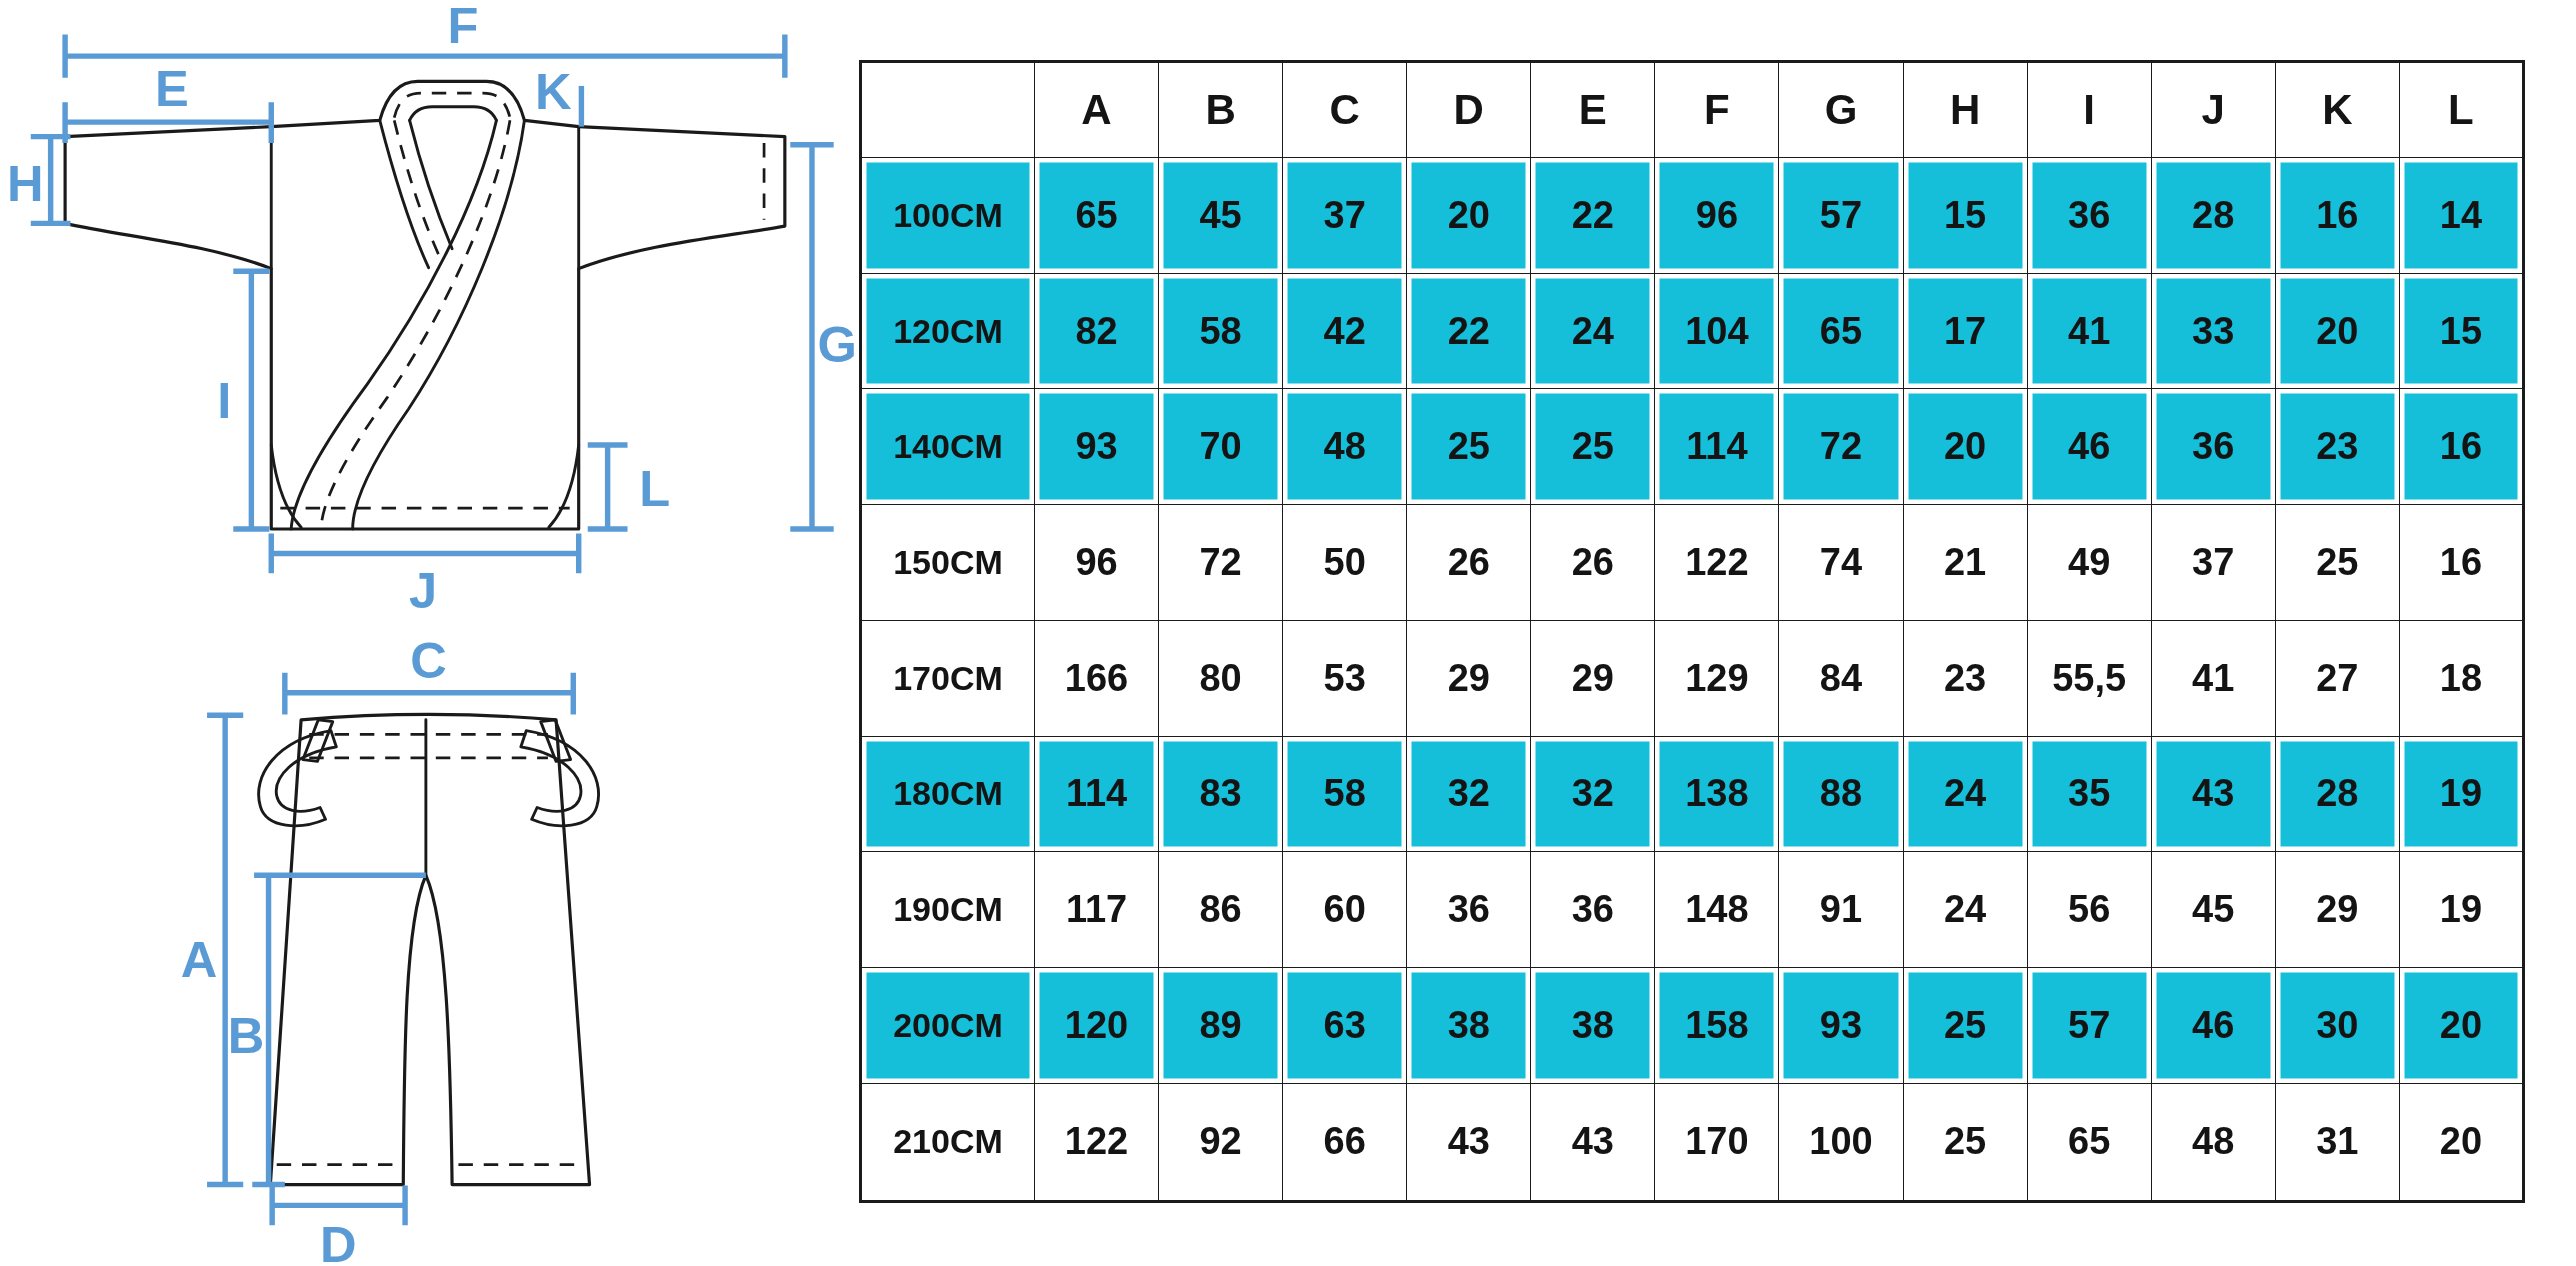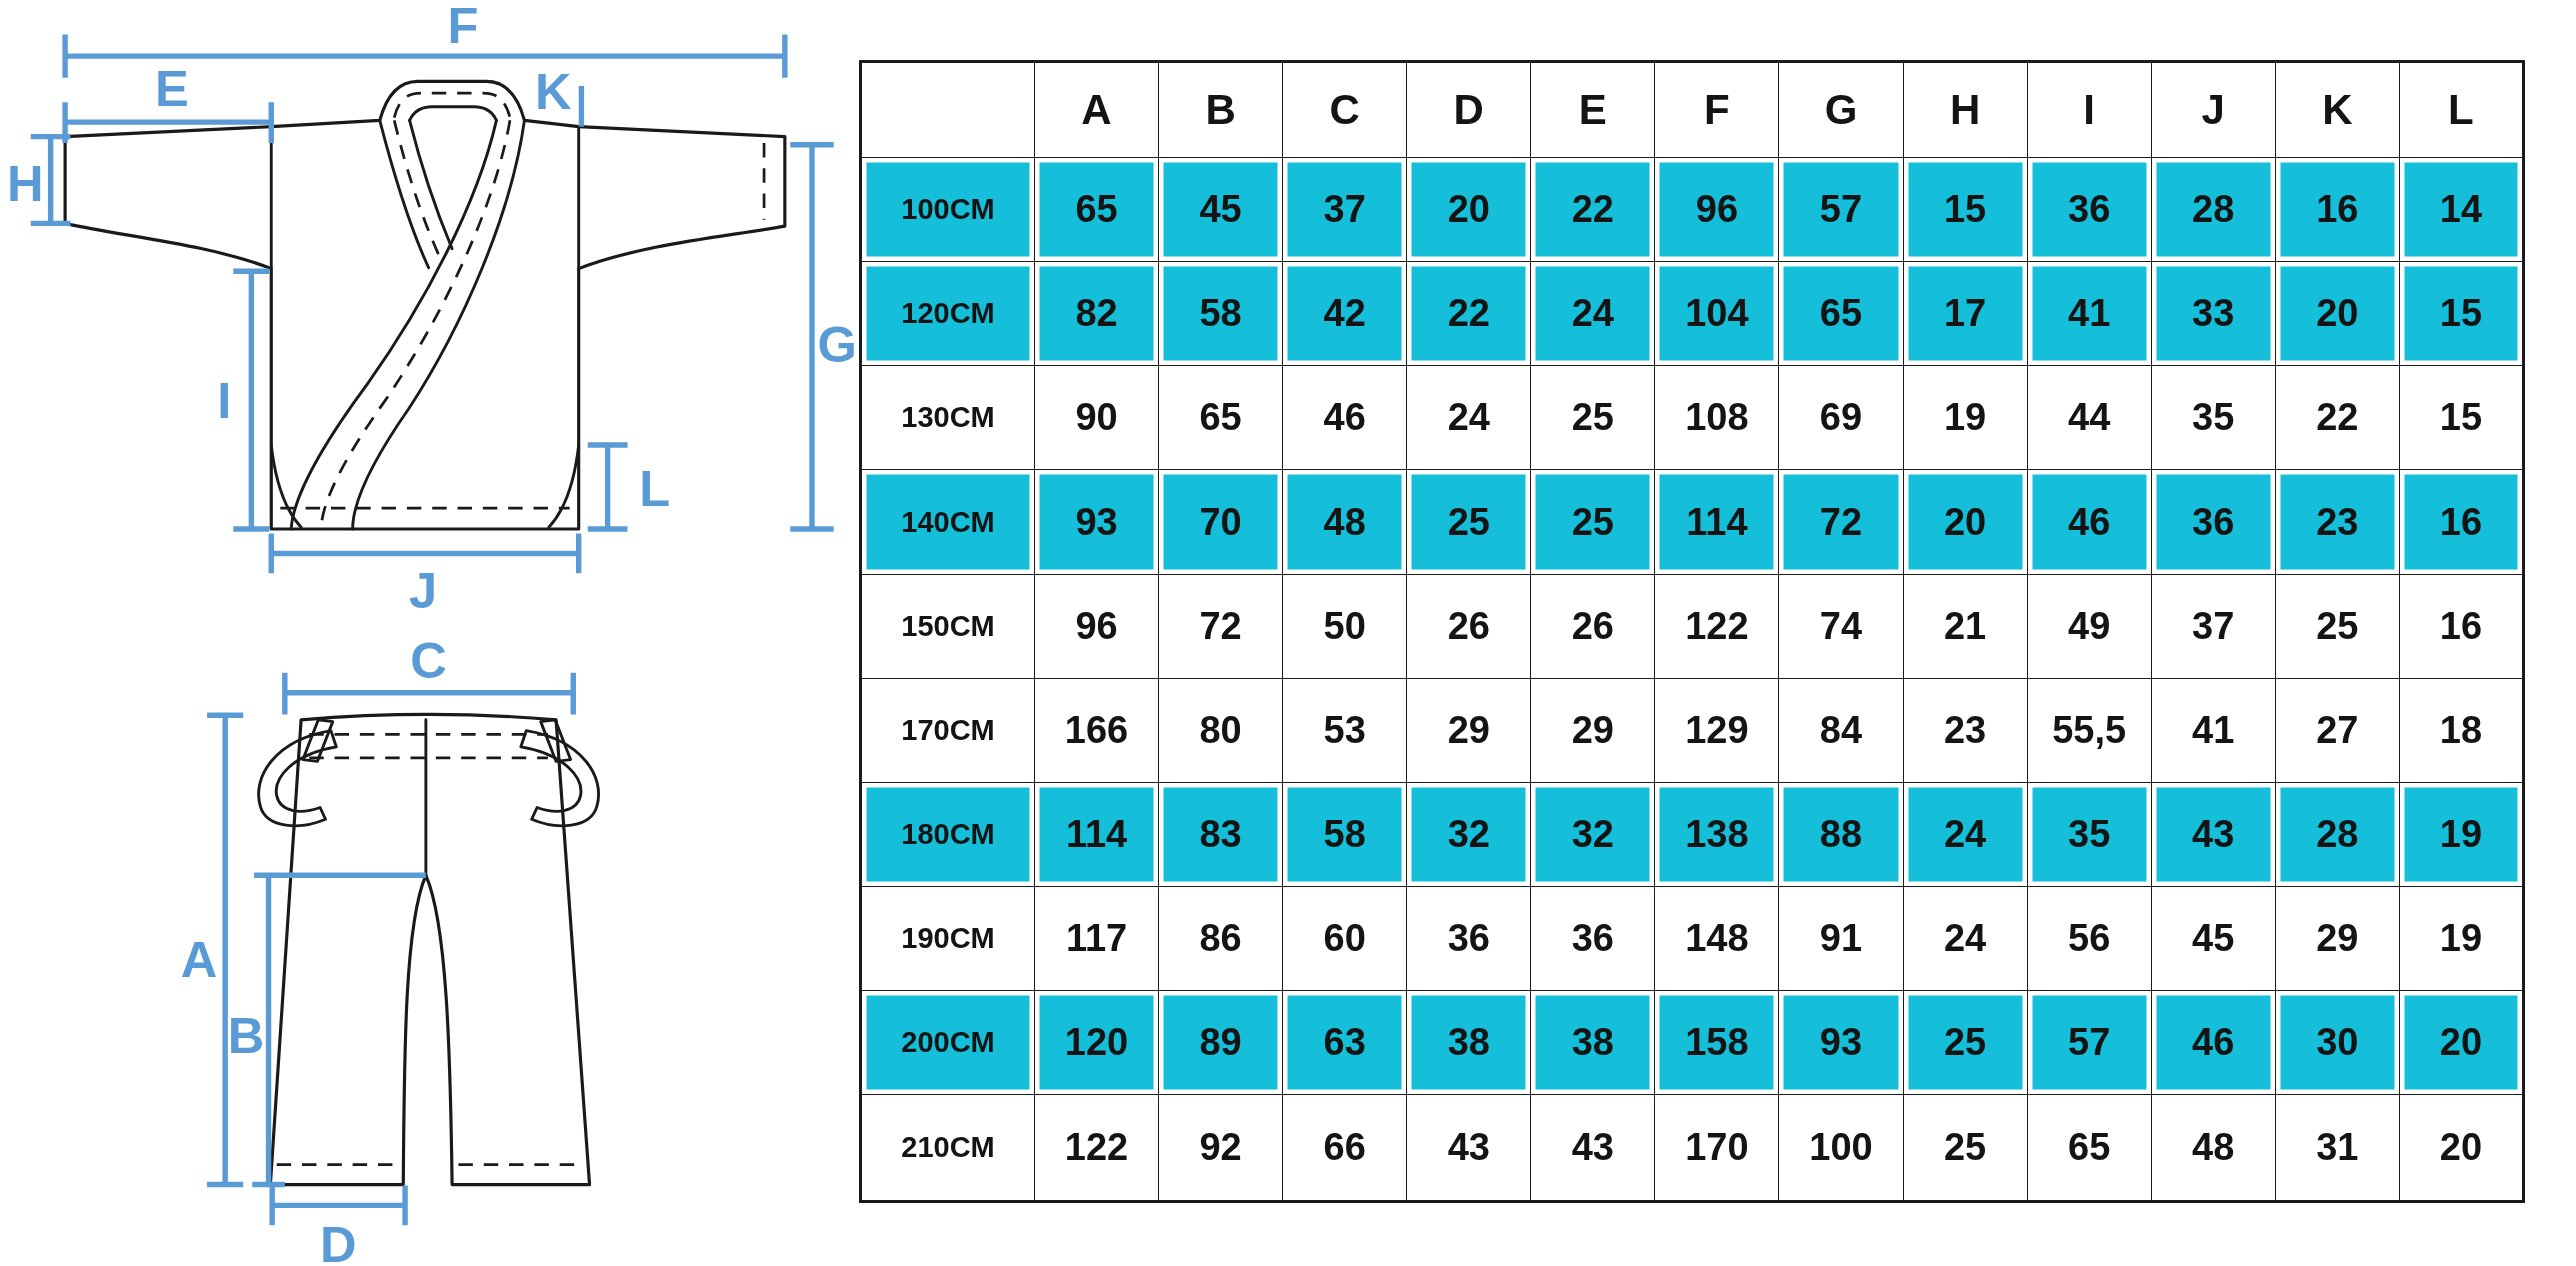--- a/index.html
+++ b/index.html
@@ -41,21 +41,21 @@
   #size-table col.c-size { width:174px; }
   #size-table th, #size-table td {
     border:1.8px solid var(--border);
     text-align:center; vertical-align:middle;
     padding:0;
     color:#141414;
     font-weight:bold;
   }
   #size-table thead tr { height:96px; }
   #size-table thead th { font-size:42px; }
-  #size-table tbody th { font-size:29px; }
+  #size-table tbody th { font-size:34px; }
   #size-table tbody td { font-size:38px; }
   #size-table tr.hl th, #size-table tr.hl td {
     background:var(--hl);
     box-shadow: inset 0 0 0 4.5px #ffffff;
   }
 </style>
 </head>
 <body>
 
 <svg class="diagram-svg" width="859" height="1266" viewBox="0 0 950 1400">
@@ -218,35 +218,20 @@
           <td>22</td>
           <td>24</td>
           <td>104</td>
           <td>65</td>
           <td>17</td>
           <td>41</td>
           <td>33</td>
           <td>20</td>
           <td>15</td>
         </tr>
-        <tr class="">
-          <th>130CM</th>
-          <td>90</td>
-          <td>65</td>
-          <td>46</td>
-          <td>24</td>
-          <td>25</td>
-          <td>108</td>
-          <td>69</td>
-          <td>19</td>
-          <td>44</td>
-          <td>35</td>
-          <td>22</td>
-          <td>15</td>
-        </tr>
         <tr class="hl">
           <th>140CM</th>
           <td>93</td>
           <td>70</td>
           <td>48</td>
           <td>25</td>
           <td>25</td>
           <td>114</td>
           <td>72</td>
           <td>20</td>

